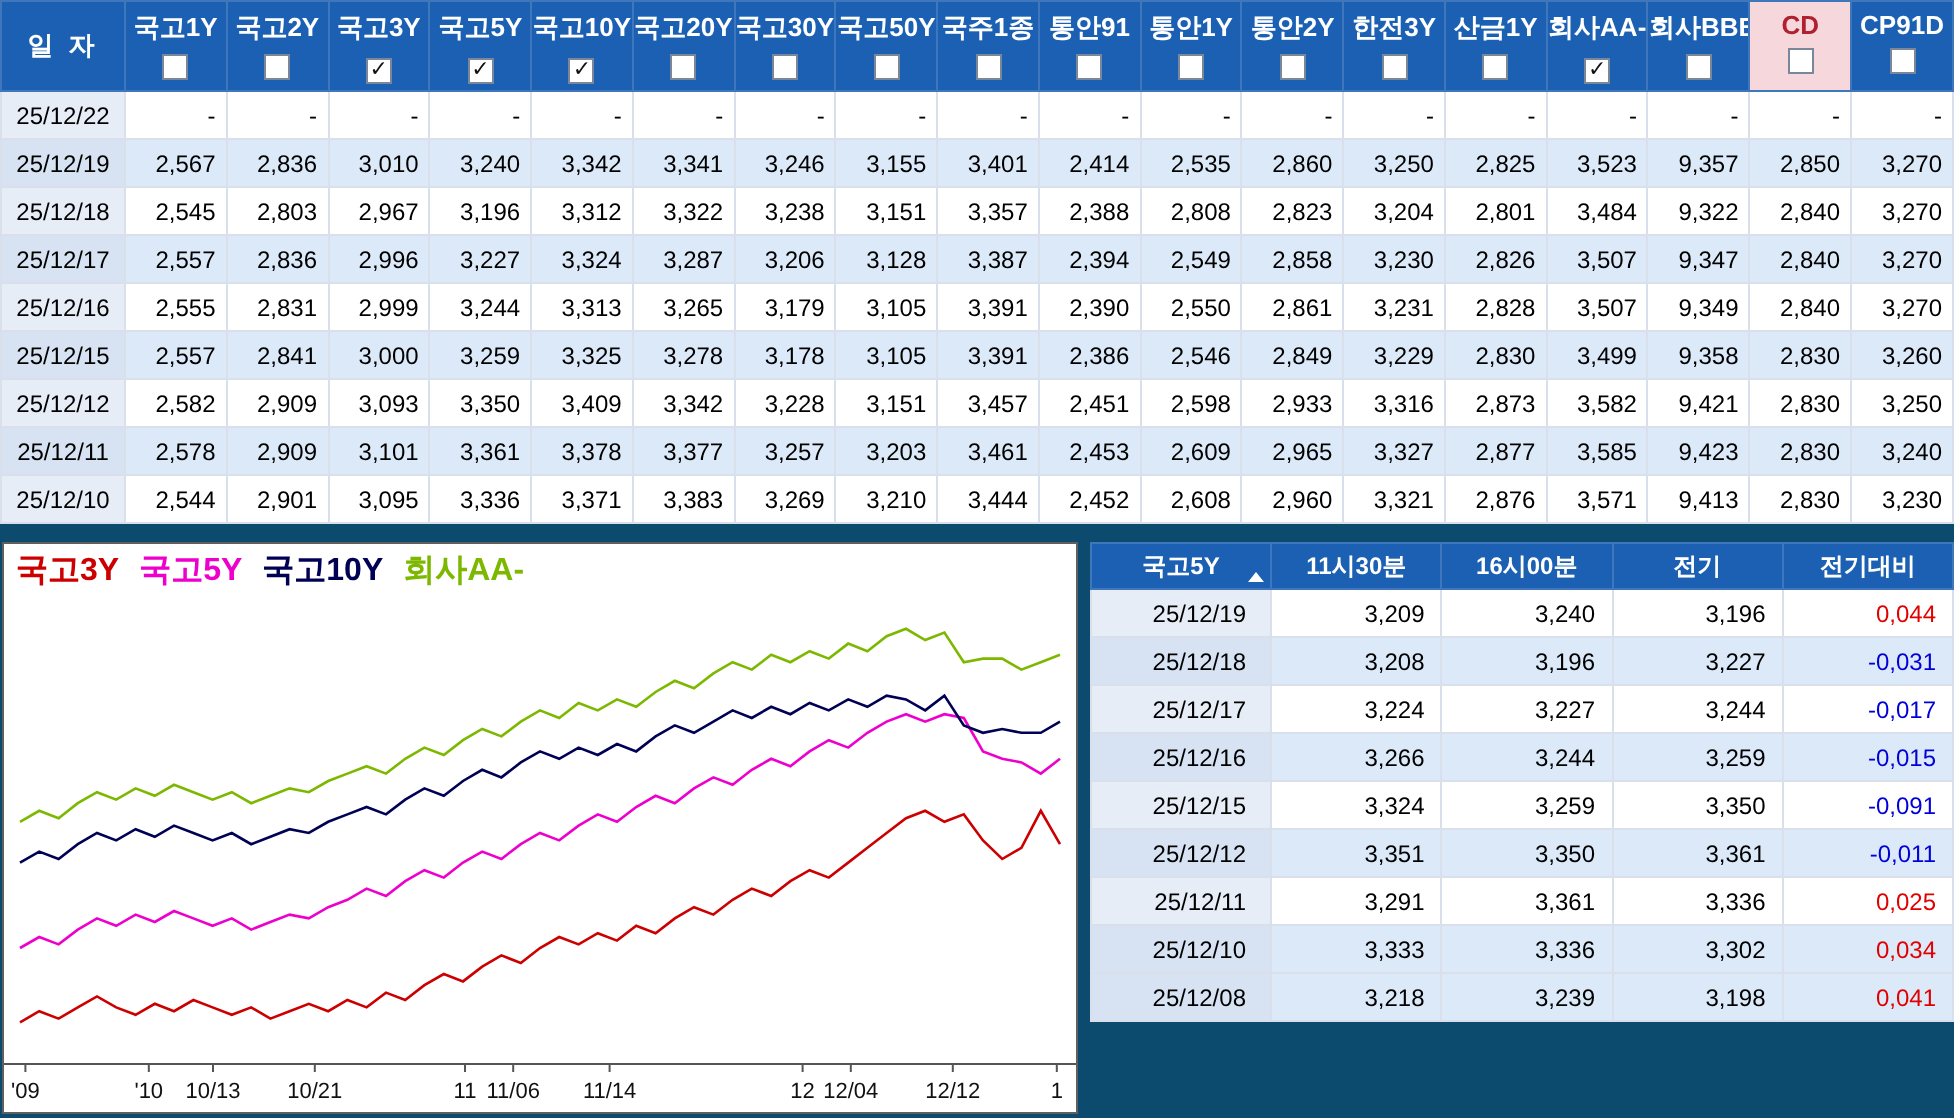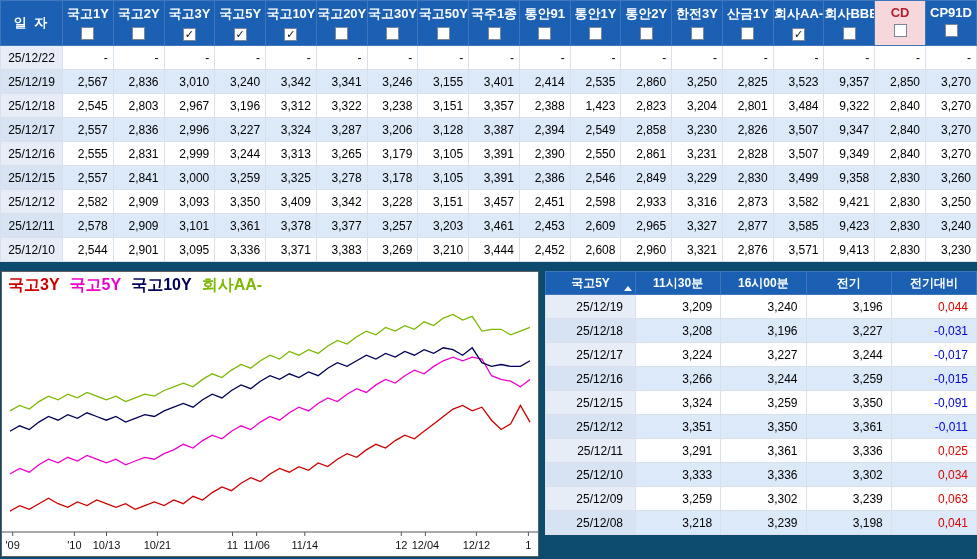--- a/index.html
+++ b/index.html
@@ -189,21 +189,21 @@
           <td class="num">2,545</td>
           <td class="num">2,803</td>
           <td class="num">2,967</td>
           <td class="num">3,196</td>
           <td class="num">3,312</td>
           <td class="num">3,322</td>
           <td class="num">3,238</td>
           <td class="num">3,151</td>
           <td class="num">3,357</td>
           <td class="num">2,388</td>
-          <td class="num">1,423</td>
+          <td class="num">2,808</td>
           <td class="num">2,823</td>
           <td class="num">3,204</td>
           <td class="num">2,801</td>
           <td class="num">3,484</td>
           <td class="num">9,322</td>
           <td class="num">2,840</td>
           <td class="num">3,270</td>
         </tr>
         <tr class="alt">
           <td class="datecell">25/12/17</td>
@@ -434,27 +434,20 @@
           <td class="num">3,336</td>
           <td class="num pos">0,025</td>
         </tr>
         <tr class="alt">
           <td class="datecell">25/12/10</td>
           <td class="num">3,333</td>
           <td class="num">3,336</td>
           <td class="num">3,302</td>
           <td class="num pos">0,034</td>
         </tr>
-        <tr class="">
-          <td class="datecell">25/12/09</td>
-          <td class="num">3,259</td>
-          <td class="num">3,302</td>
-          <td class="num">3,239</td>
-          <td class="num pos">0,063</td>
-        </tr>
         <tr class="alt">
           <td class="datecell">25/12/08</td>
           <td class="num">3,218</td>
           <td class="num">3,239</td>
           <td class="num">3,198</td>
           <td class="num pos">0,041</td>
         </tr>
       </tbody>
     </table>
 </div>

